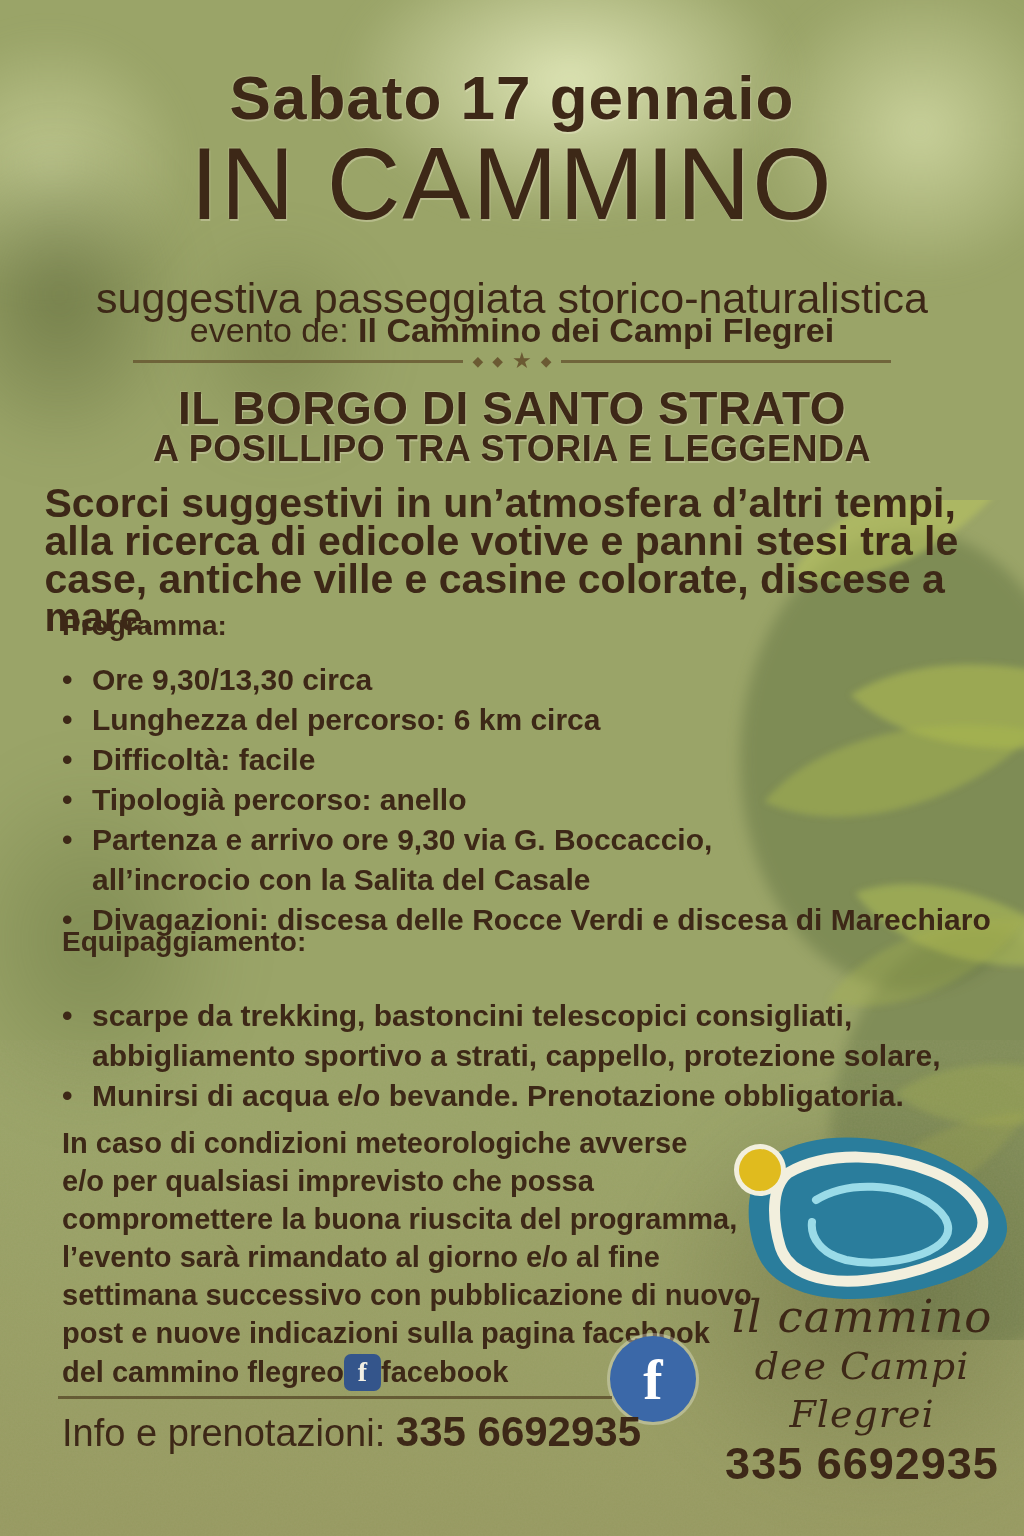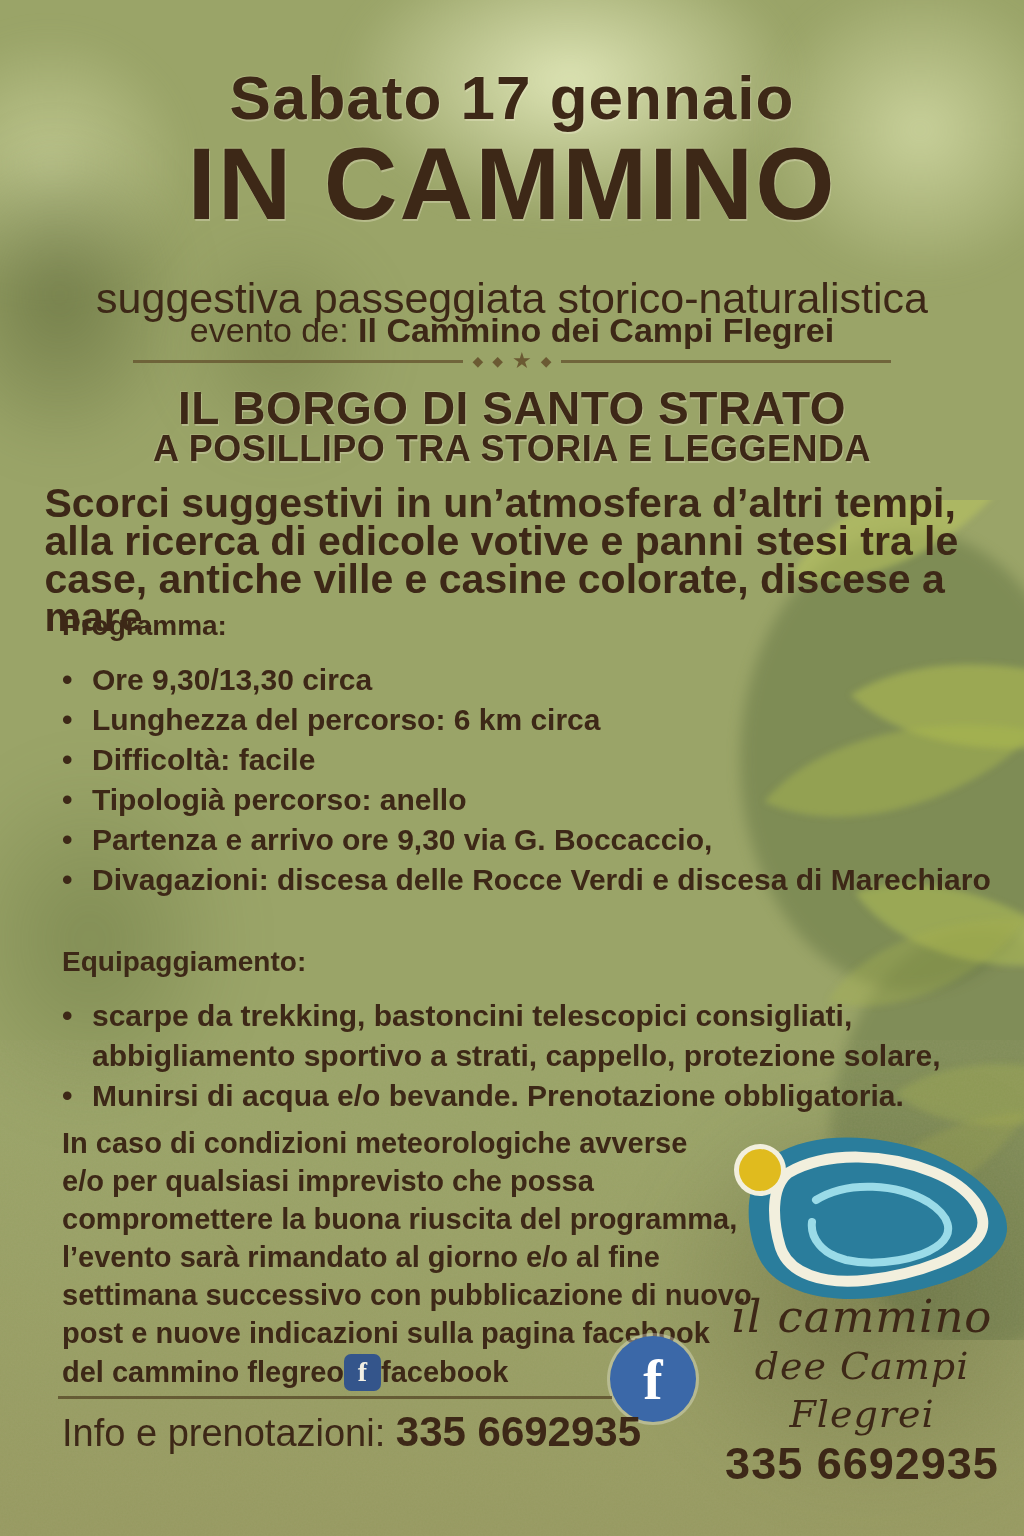--- a/index.html
+++ b/index.html
@@ -31,37 +31,37 @@
   .tan{position:absolute;left:0;top:1120px;width:1024px;height:416px;z-index:1;
     background:linear-gradient(180deg,rgba(146,139,86,0),rgba(146,139,86,.40));}
   .leaves,.grain{position:absolute;z-index:1;pointer-events:none;}
   .leaves{left:580px;top:500px;}
   .grain{left:0;top:1040px;opacity:.30;}
   
   .abs{position:absolute;z-index:2;}
   .ctr{left:0;right:0;text-align:center;}
   .shadowed{text-shadow:1px 2px 0 rgba(247,243,218,.30), -1px -1px 0 rgba(247,243,218,.16);}
   .date{top:62px;font-size:62px;font-weight:700;letter-spacing:1px;}
-  .title{top:126px;font-size:102px;font-weight:700;letter-spacing:2px;}
+  .title{top:126px;font-size:102px;font-weight:400;letter-spacing:2px;}
   .subtitle{top:274px;font-size:43px;font-weight:400;}
   .event{top:311px;font-size:34px;}
   .event .bold{font-weight:700;text-align:right;}
   .divider{top:352px;display:flex;justify-content:center;align-items:center;gap:9px;color:#6b5a33;}
   .divider .rule{width:330px;border-top:3px solid rgba(101,85,48,.8);height:0;}
   .divider .orn{font-size:14px;line-height:14px;}
   .divider .orn.star{font-size:22px;line-height:18px;}
   .h1a{top:381px;font-size:46px;font-weight:700;letter-spacing:.5px;}
   .h1b{top:428px;font-size:36px;font-weight:700;letter-spacing:.5px;}
   .desc{top:484px;left:62px;width:900px;margin:0 auto;left:0;right:15px;
     font-size:41px;line-height:38px;font-weight:700;text-align:left;}
   .desc{width:920px;}
   .sec-h{font-size:28px;font-weight:700;}
   .prog-h{left:62px;top:610px;}
   .prog-list{left:62px;top:660px;}
-  .equip-h{left:62px;top:946px;}
+  .equip-h{left:62px;top:926px;}
   .equip-list{left:62px;top:996px;}
   .li-row{display:flex;align-items:flex-start;font-size:30px;font-weight:700;line-height:40px;}
   .bullet{flex:0 0 30px;width:30px;}
   .note{left:62px;top:1124px;text-align:center;}
   .note .li-row{font-size:29px;line-height:38px;white-space:nowrap;}
   .note-last{display:flex;align-items:center;font-size:29px;font-weight:700;line-height:40px;}
   .fb-sm{width:37px;height:37px;border-radius:7px;display:flex;align-items:center;justify-content:center;
     color:#f3f0e4;font-size:28px;font-weight:700;font-family:"Liberation Serif",serif;}
   .fb-big{left:610px;top:1336px;width:86px;height:86px;border-radius:50%;
     display:flex;align-items:center;justify-content:center;color:#fff;
@@ -159,20 +159,24 @@
     </div>
     <div class="li-row">
       <span class="bullet">•</span>
       <span>Tipologià percorso: anello</span>
     </div>
     <div class="li-row">
       <span class="bullet">•</span>
       <span>Partenza e arrivo ore 9,30 via G. Boccaccio,</span>
     </div>
     <div class="li-row">
+      <span class="bullet"></span>
+      <span>all’incrocio con la Salita del Casale</span>
+    </div>
+    <div class="li-row">
       <span class="bullet">•</span>
       <span>Divagazioni: discesa delle Rocce Verdi e discesa di Marechiaro</span>
     </div>
   </div>
 
 <div class="abs sec-h equip-h">Equipaggiamento:</div>
 <div class="abs equip-list">
     <div class="li-row">
       <span class="bullet">•</span>
       <span>scarpe da trekking, bastoncini telescopici consigliati,</span>

